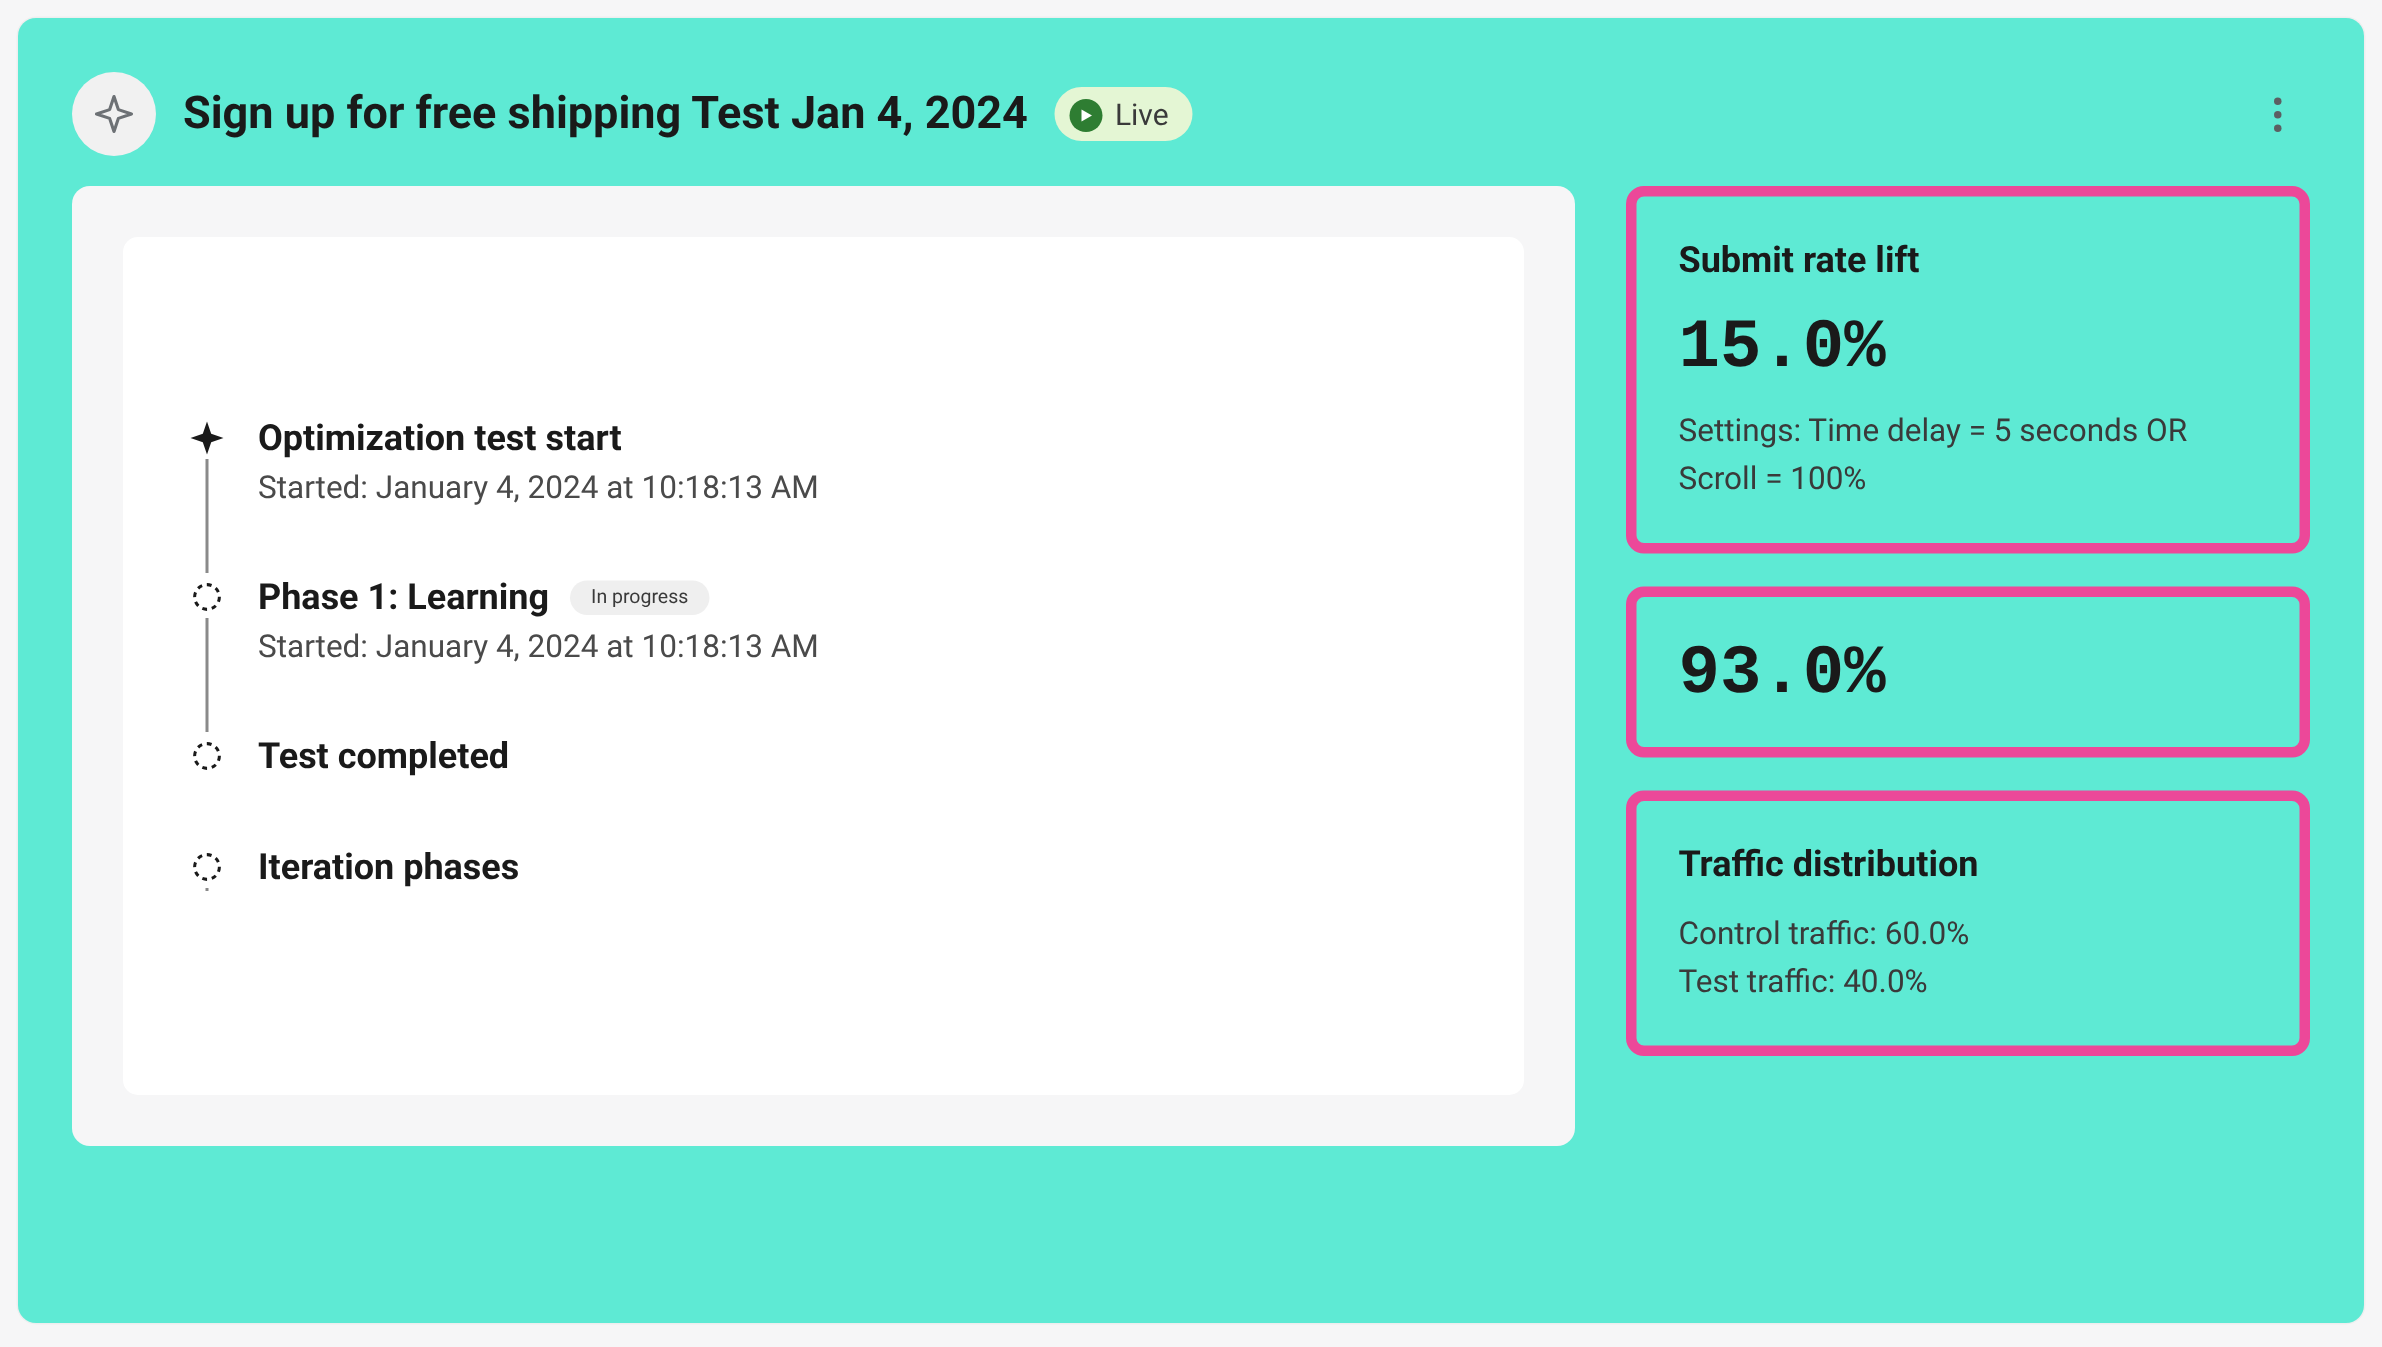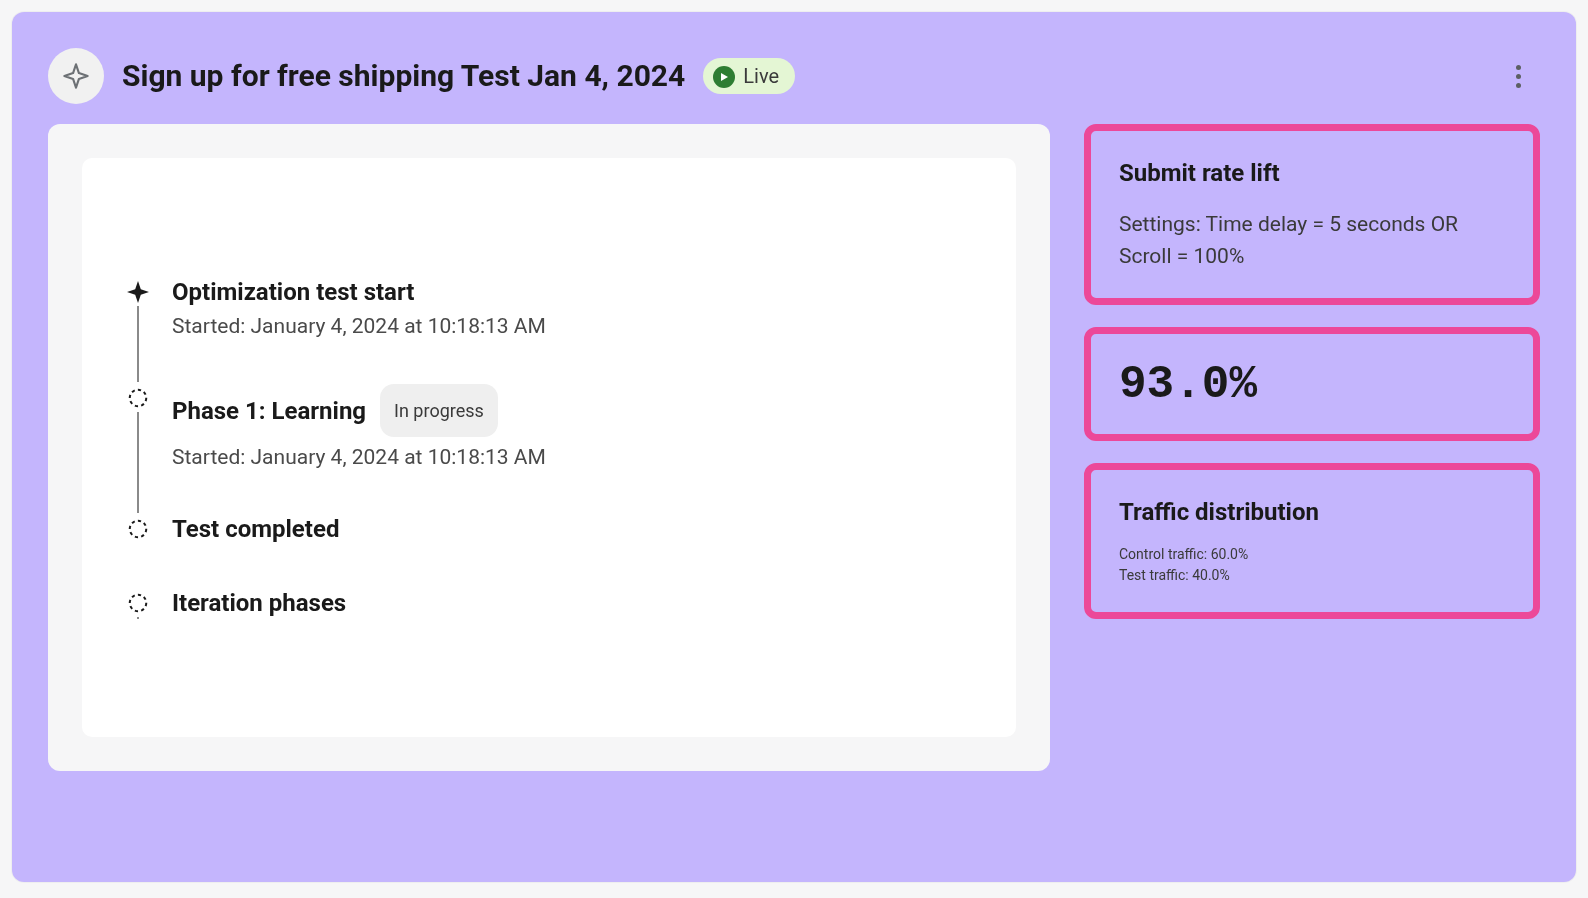--- a/index.html
+++ b/index.html
@@ -7,21 +7,21 @@
       margin: 0;
       padding: 0;
     }
     body {
       font-family: -apple-system, BlinkMacSystemFont, "Segoe UI", Roboto, Helvetica, Arial, sans-serif;
       background: #f6f6f7;
       padding: 12px;
       color: #202223;
     }
     .page-container {
-      background: #c4b5fd;
+      background: #5eead4;
       border-radius: 12px;
       padding: 0;
       min-height: 870px;
       box-shadow: 0 0 0 1px rgba(0,0,0,0.03);
     }
     .header {
       display: flex;
       align-items: center;
       padding: 36px 36px 20px 36px;
       gap: 18px;
@@ -158,22 +158,22 @@
       color: #1a1a1a;
     }
     .timeline-subtitle {
       font-size: 21px;
       color: #4a4a4a;
       margin-top: 8px;
     }
     .progress-badge {
       background: #efefef;
       border-radius: 14px;
-      padding: 16px 14px;
-      font-size: 18px;
+      padding: 4px 14px;
+      font-size: 13px;
       color: #3a3a3a;
     }
     .dashed-circle {
       width: 22px;
       height: 22px;
     }
     .right-panel {
       width: 456px;
       display: flex;
       flex-direction: column;
@@ -200,21 +200,21 @@
     }
     .stat-desc {
       font-size: 21px;
       color: #3a3a3a;
       line-height: 1.5;
     }
     .traffic-card .stat-label {
       margin-bottom: 18px;
     }
     .traffic-line {
-      font-size: 14px;
+      font-size: 21px;
       color: #3a3a3a;
       line-height: 1.5;
     }
   </style>
 </head>
 <body>
 
 <div class="page-container">
 
   <div class="header">
@@ -299,20 +299,21 @@
           </div>
 
         </div>
       </div>
     </div>
 
     <div class="right-panel">
 
       <div class="stat-card">
         <div class="stat-label">Submit rate lift</div>
+        <div class="stat-value">15.0%</div>
         <div class="stat-desc">Settings: Time delay = 5 seconds OR Scroll = 100%</div>
       </div>
 
       <div class="stat-card">
         <div class="stat-value" style="margin-bottom:0">93.0%</div>
       </div>
 
       <div class="stat-card traffic-card">
         <div class="stat-label">Traffic distribution</div>
         <div class="traffic-line">Control traffic: 60.0%</div>

